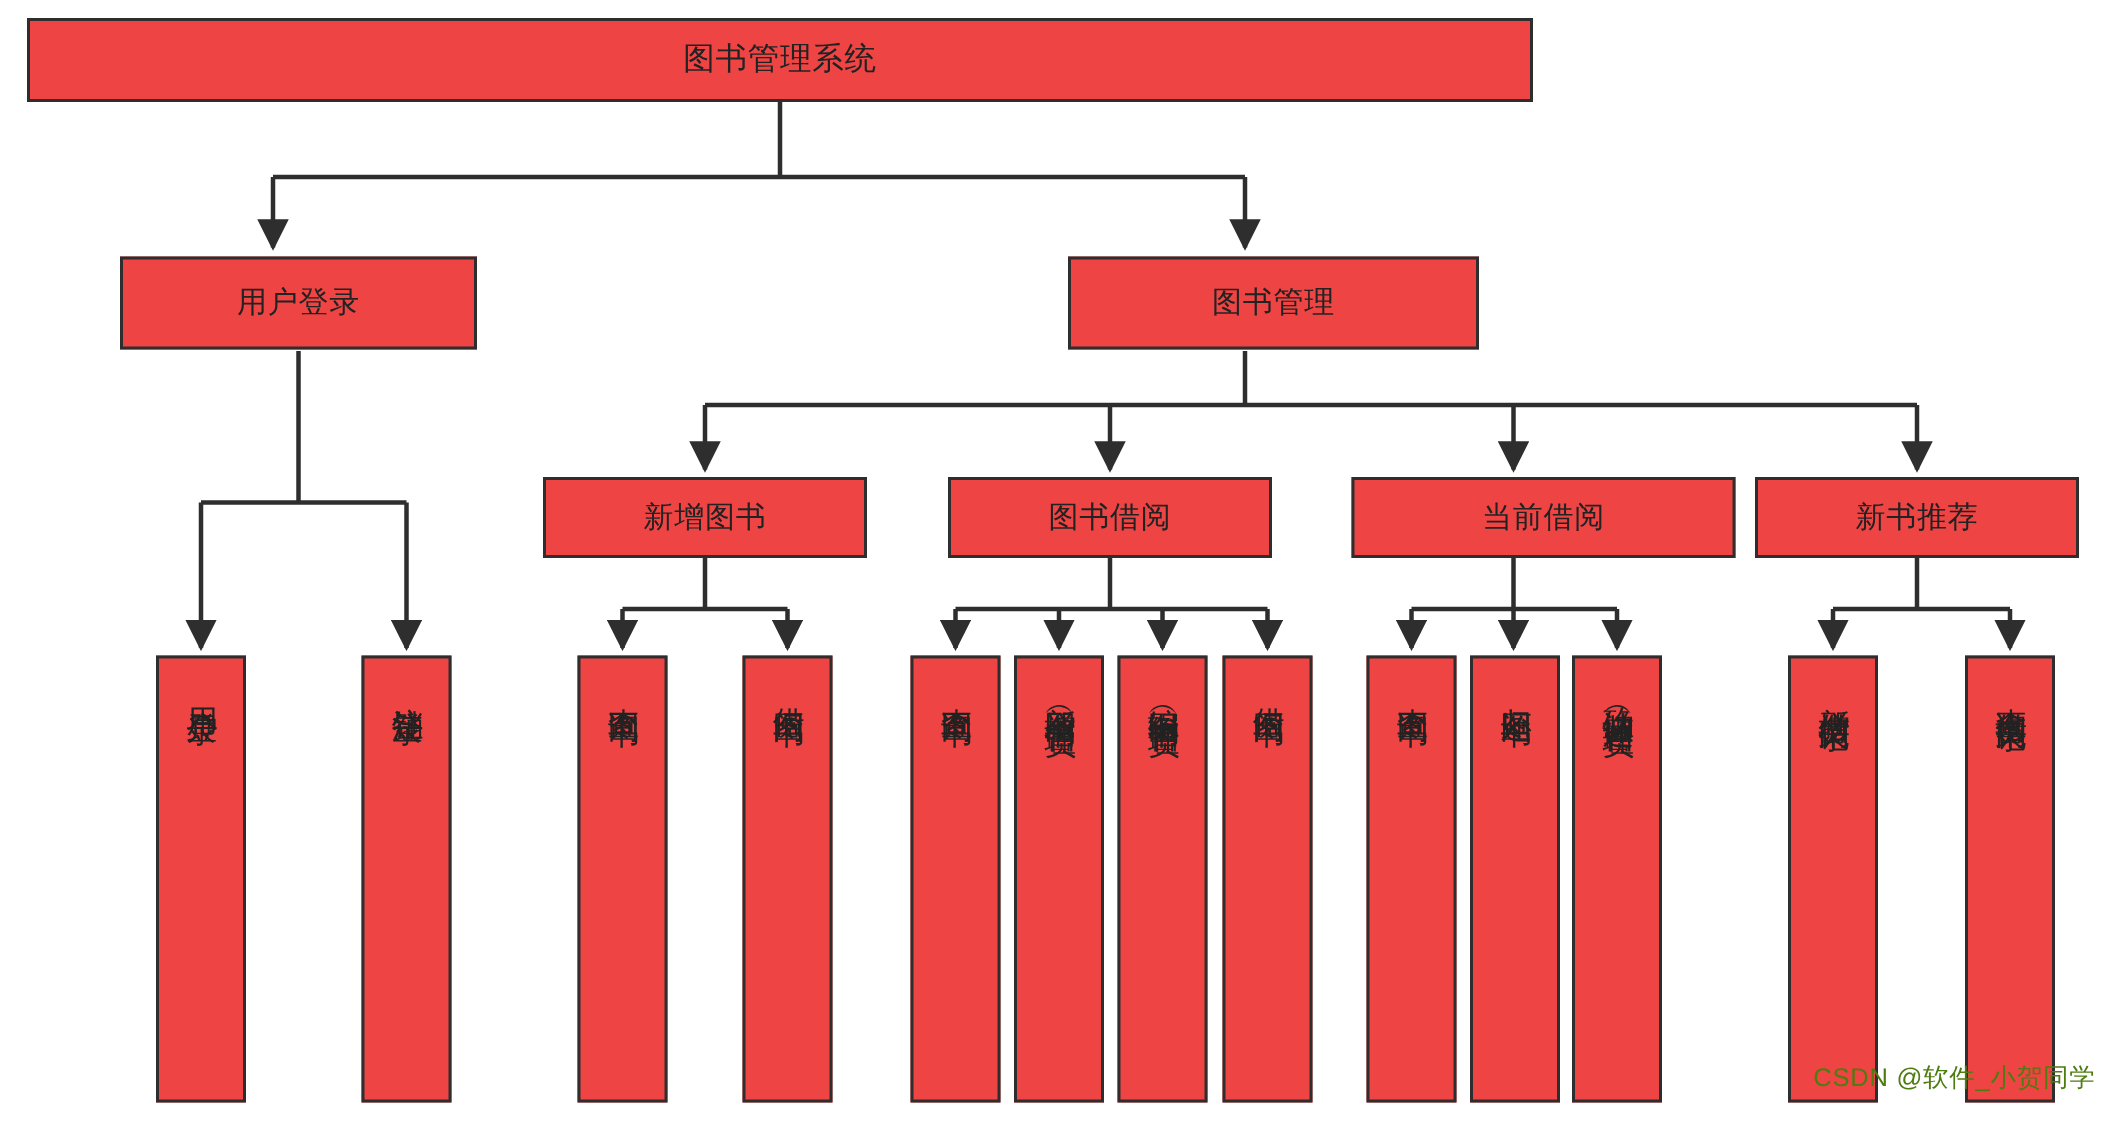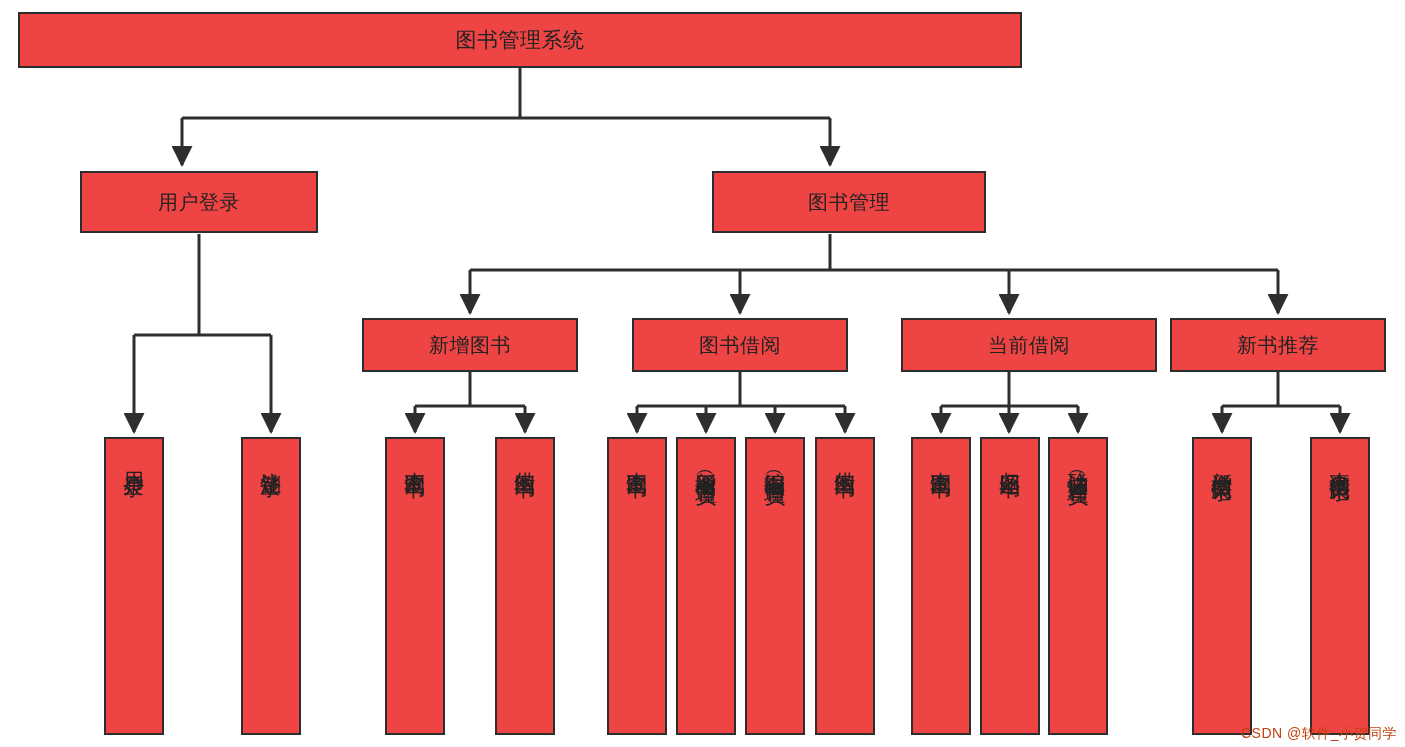--- a/index.html
+++ b/index.html
@@ -38,23 +38,23 @@
   }
   .node.leaf .lbl{
     writing-mode:vertical-rl;
     text-orientation:upright;
     font-size:21px;
     line-height:1.03;
     letter-spacing:2px;
   }
   #watermark{
     position:absolute;
-    right:8px;bottom:4px;
-    font-size:14px;
-    color:#c2410c;
+    right:8px;bottom:17px;
+    font-size:17px;
+    color:#4d7c0f;
     letter-spacing:0.5px;
     user-select:none;
     white-space:nowrap;
   }
 </style>
 </head>
 <body>
 
 <div id="canvas">
 

